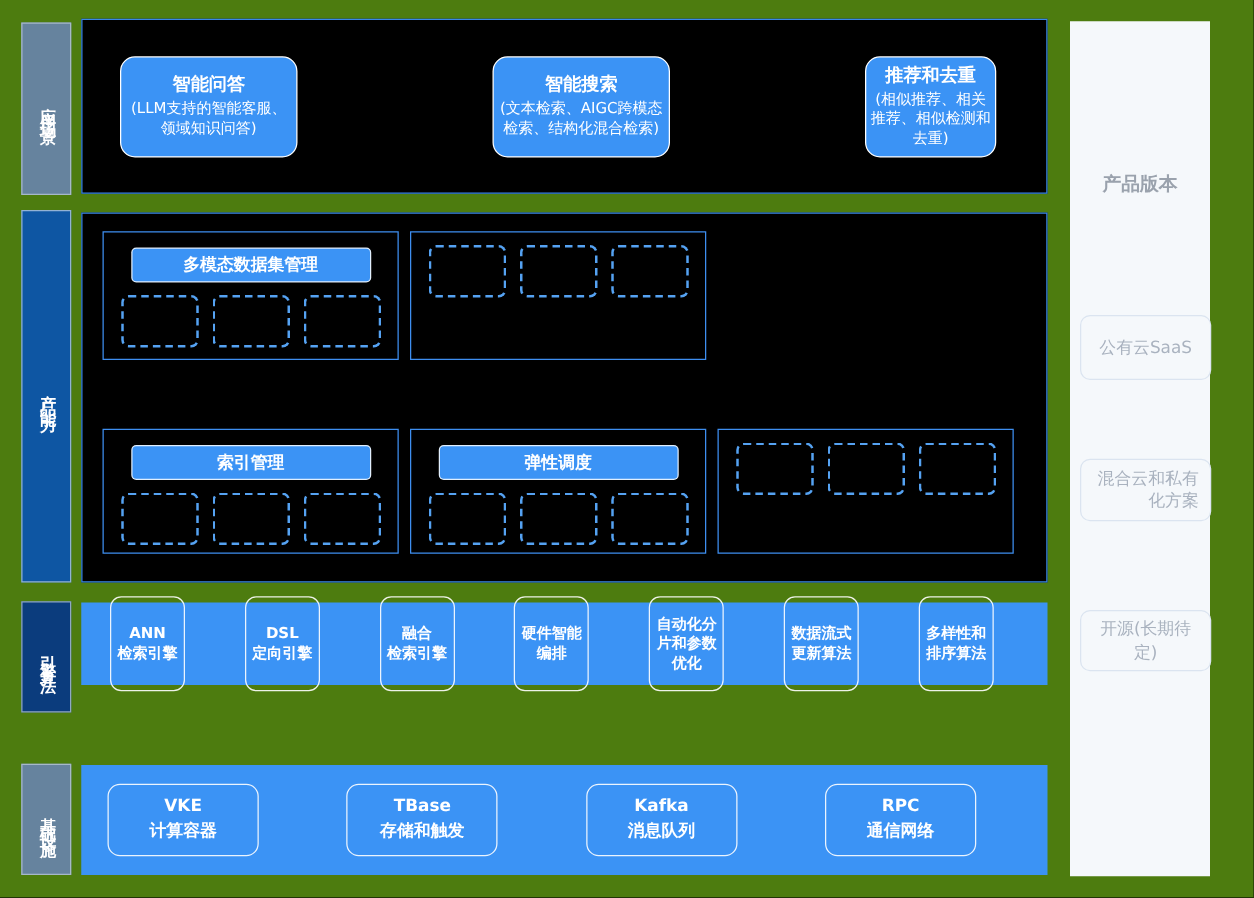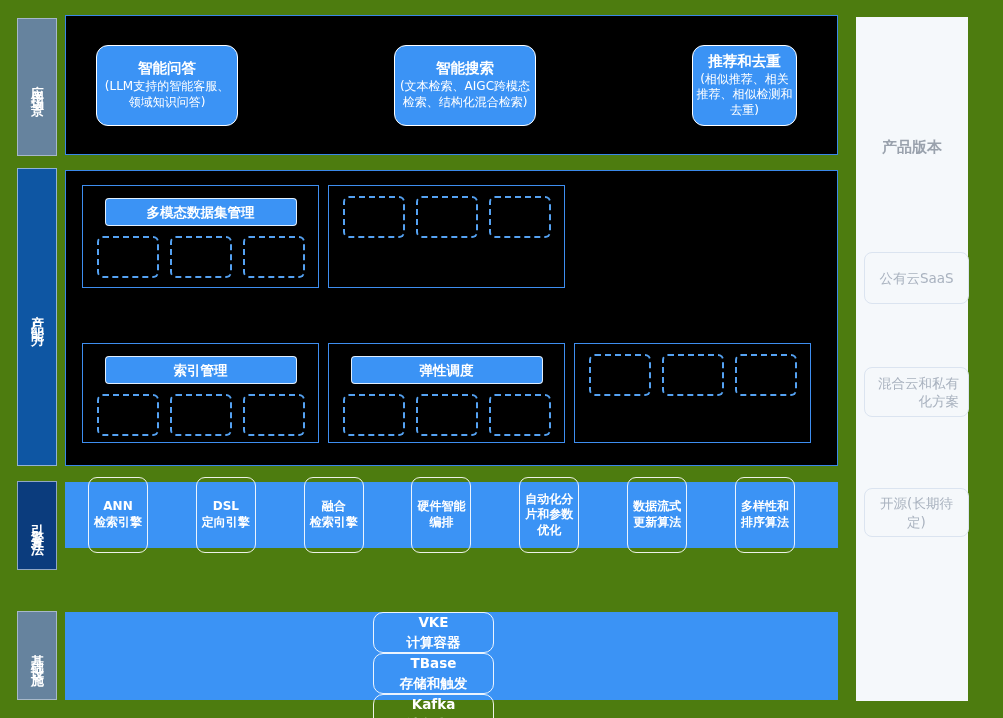--- a/index.html
+++ b/index.html
@@ -54,21 +54,21 @@
               background:#3B93F5;display:flex;align-items:center;
               justify-content:space-between;padding:0 43px 0 23px;box-sizing:border-box;}
   .eng-box{box-sizing:border-box;width:60px;height:76px;border:1px solid rgba(255,255,255,.9);
            border-radius:9px;color:#fff;font-size:12px;font-weight:600;line-height:1.3;
            display:flex;align-items:center;justify-content:center;text-align:center;
            white-space:pre-line;}
 
   
   .sec-infra{position:absolute;left:65px;top:612px;width:773px;height:88px;
              background:#3B93F5;display:flex;align-items:center;
-             justify-content:space-between;padding:0 57px 0 21px;box-sizing:border-box;flex-direction:column;}
+             justify-content:space-between;padding:0 57px 0 21px;box-sizing:border-box;}
   .infra-box{box-sizing:border-box;width:121px;height:58px;border:1px solid rgba(255,255,255,.9);
              border-radius:10px;color:#fff;font-size:13.5px;font-weight:bold;line-height:1.45;
              display:flex;align-items:center;justify-content:center;text-align:center;
              white-space:pre-line;}
 
   
   .panel{position:absolute;left:856px;top:17px;width:112px;height:684px;background:#F5F8FB;}
   .panel-title{position:absolute;top:121px;left:0;width:100%;text-align:center;
                color:#9AA2AD;font-size:15px;font-weight:bold;}
   .ver-box{position:absolute;left:8px;width:105px;box-sizing:border-box;

